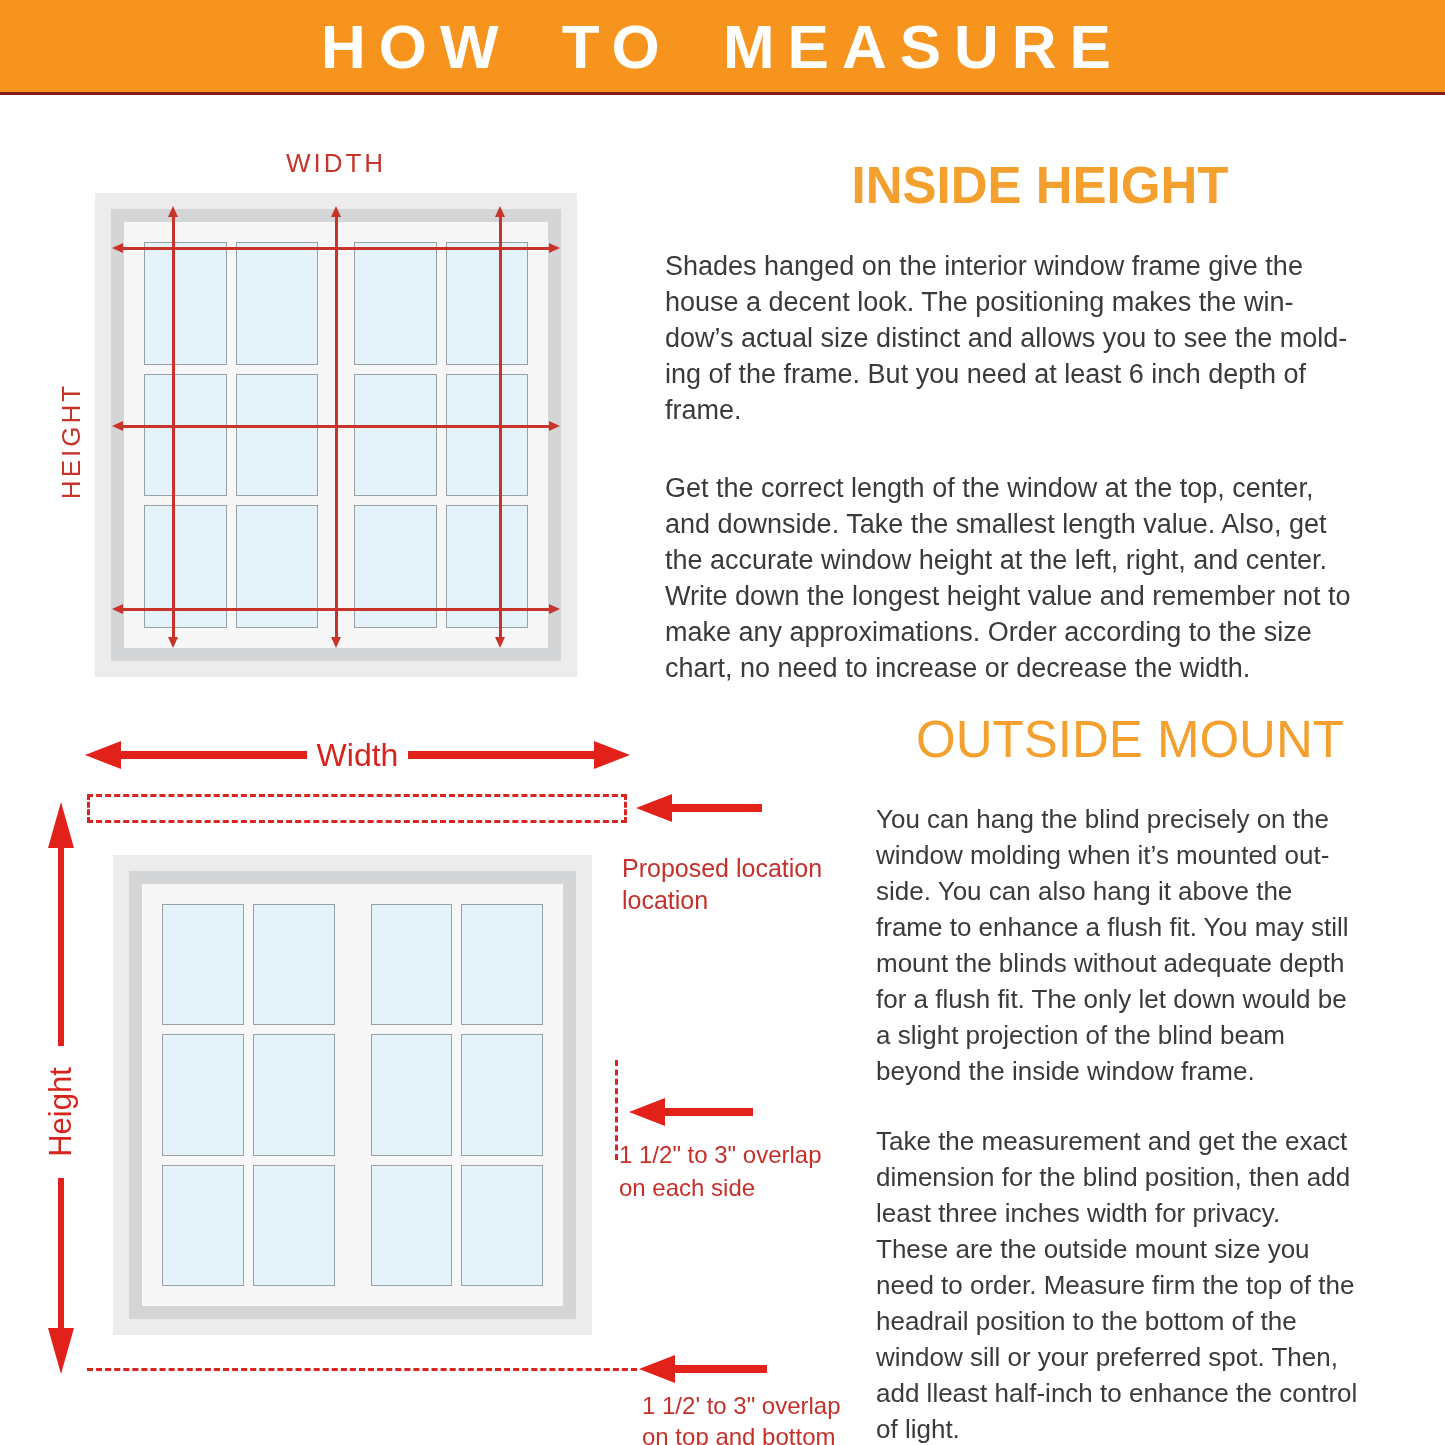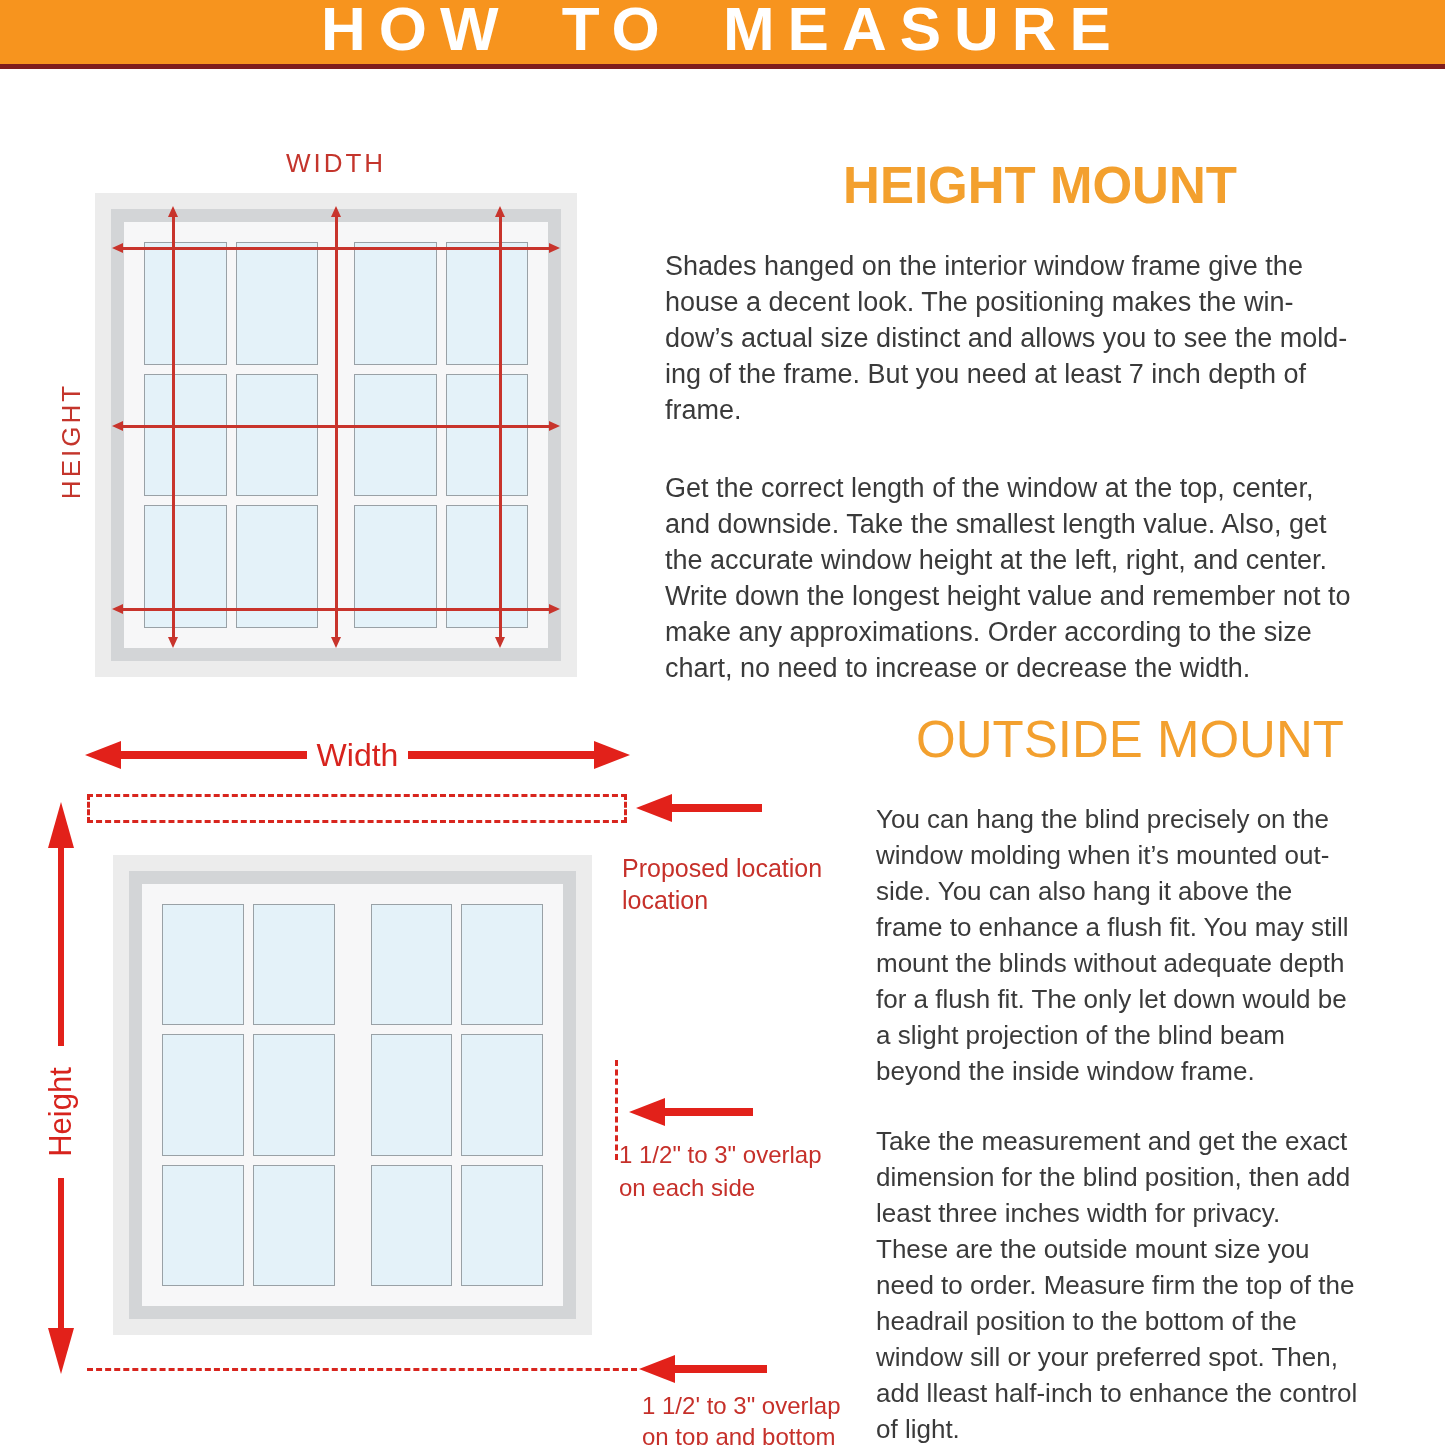--- a/index.html
+++ b/index.html
@@ -4,23 +4,23 @@
 <style>
   html,body { margin:0; padding:0; background:#ffffff; }
   .page {
     position:relative; width:1445px; height:1445px;
     background:#ffffff; overflow:hidden;
     font-family:"Liberation Sans", sans-serif;
   }
 
   
   .banner {
-    position:absolute; left:0; top:0; width:1445px; height:69px;
-    background:#F7941E; display:flex; align-items:flex-end; justify-content:center;
-    border-bottom:5px solid #7f1d1d; box-sizing:border-box;
+    position:absolute; left:0; top:0; width:1445px; height:95px;
+    background:#F7941E; display:flex; align-items:center; justify-content:center;
+    border-bottom:3px solid #7f1d1d; box-sizing:border-box;
   }
   .banner .title {
     color:#ffffff; font-size:62px; font-weight:bold;
     letter-spacing:13px; word-spacing:20px; white-space:nowrap;
   }
 
   
   .win { position:absolute; background:#ECECEC; padding:16px; box-sizing:border-box; }
   .win .frame-dark { width:100%; height:100%; background:#D3D5D7; padding:13px; box-sizing:border-box; }
   .win .sash {
@@ -182,25 +182,25 @@
 on each side</div>
 
   <div class="dash-hline" style="left:87px; top:1368px; width:550px;"></div>
   <div class="tarrow" style="left:639px; top:1355px; width:128px;">
     <span class="head-left"></span>
     <span class="shaft"></span>
   </div>
   <div class="red-note" style="left:642px; top:1390px; line-height:31px;">1 1/2' to 3" overlap
 on top and bottom</div>
 
-  <div class="h-inside">HEIGHT MOUNT</div>
+  <div class="h-inside">INSIDE HEIGHT</div>
   <div class="para para-in" style="top:248px;">Shades hanged on the interior window frame give the
 house a decent look. The positioning makes the win-
 dow’s actual size distinct and allows you to see the mold-
-ing of the frame. But you need at least 7 inch depth of
+ing of the frame. But you need at least 6 inch depth of
 frame.</div>
   <div class="para para-in" style="top:470px;">Get the correct length of the window at the top, center,
 and downside. Take the smallest length value. Also, get
 the accurate window height at the left, right, and center.
 Write down the longest height value and remember not to
 make any approximations. Order according to the size
 chart, no need to increase or decrease the width.</div>
 
   <div class="h-outside">OUTSIDE MOUNT</div>
   <div class="para para-out" style="top:801px;">You can hang the blind precisely on the

